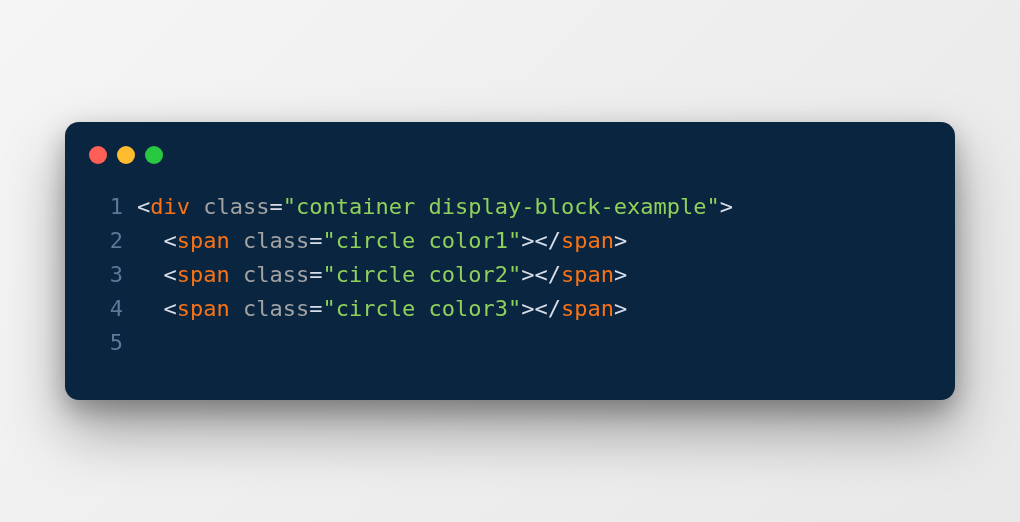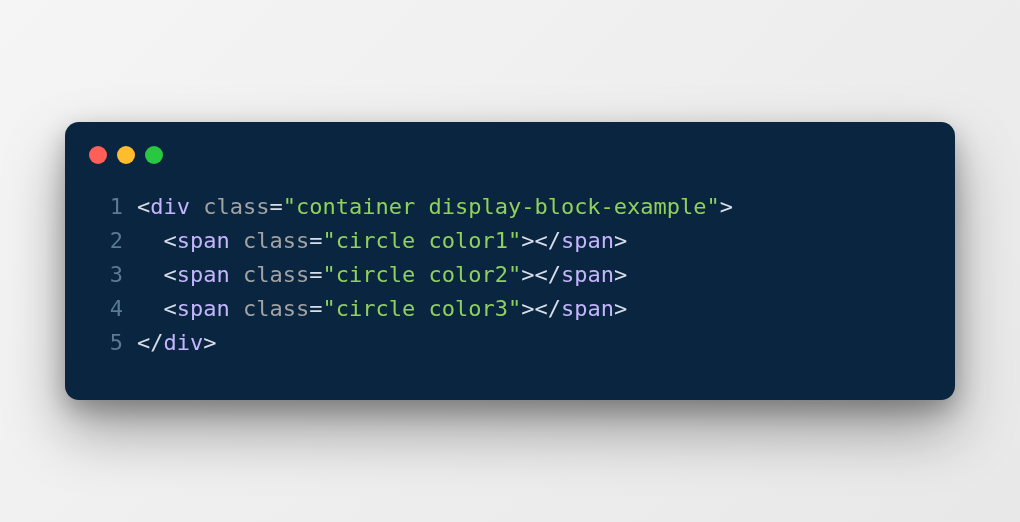--- a/index.html
+++ b/index.html
@@ -50,21 +50,21 @@
       width: 34px;
       text-align: right;
       margin-right: 14px;
       flex-shrink: 0;
       user-select: none;
     }
     .line-content {
       white-space: pre;
     }
     .tok-punct { color: #d8dee9; }
-    .tok-tag { color: #c4b5fd; }
+    .tok-tag { color: #f97316; }
     .tok-attr { color: #a3a3a3; }
     .tok-eq { color: #d8dee9; }
     .tok-string { color: #8fd15a; }
   </style>
 </head>
 <body>
 
 <div class="window">
   <div class="titlebar">
     <div class="dot dot-red"></div>
@@ -83,16 +83,15 @@
       <div class="code-line">
         <span class="line-number">3</span>
         <span class="line-content"><span>  </span><span class="tok-punct">&lt;</span><span class="tok-tag">span</span><span class="tok-punct"> </span><span class="tok-attr">class</span><span class="tok-eq">=</span><span class="tok-string">"circle color2"</span><span class="tok-punct">&gt;&lt;/</span><span class="tok-tag">span</span><span class="tok-punct">&gt;</span></span>
       </div>
       <div class="code-line">
         <span class="line-number">4</span>
         <span class="line-content"><span>  </span><span class="tok-punct">&lt;</span><span class="tok-tag">span</span><span class="tok-punct"> </span><span class="tok-attr">class</span><span class="tok-eq">=</span><span class="tok-string">"circle color3"</span><span class="tok-punct">&gt;&lt;/</span><span class="tok-tag">span</span><span class="tok-punct">&gt;</span></span>
       </div>
       <div class="code-line">
         <span class="line-number">5</span>
-        <span class="line-content"><span class="tok-punct">&lt;/</span><span class="tok-tag">div</span><span class="tok-punct">&gt;</span></span>
       </div>
     </div>
 </div>
 
 </body></html>

